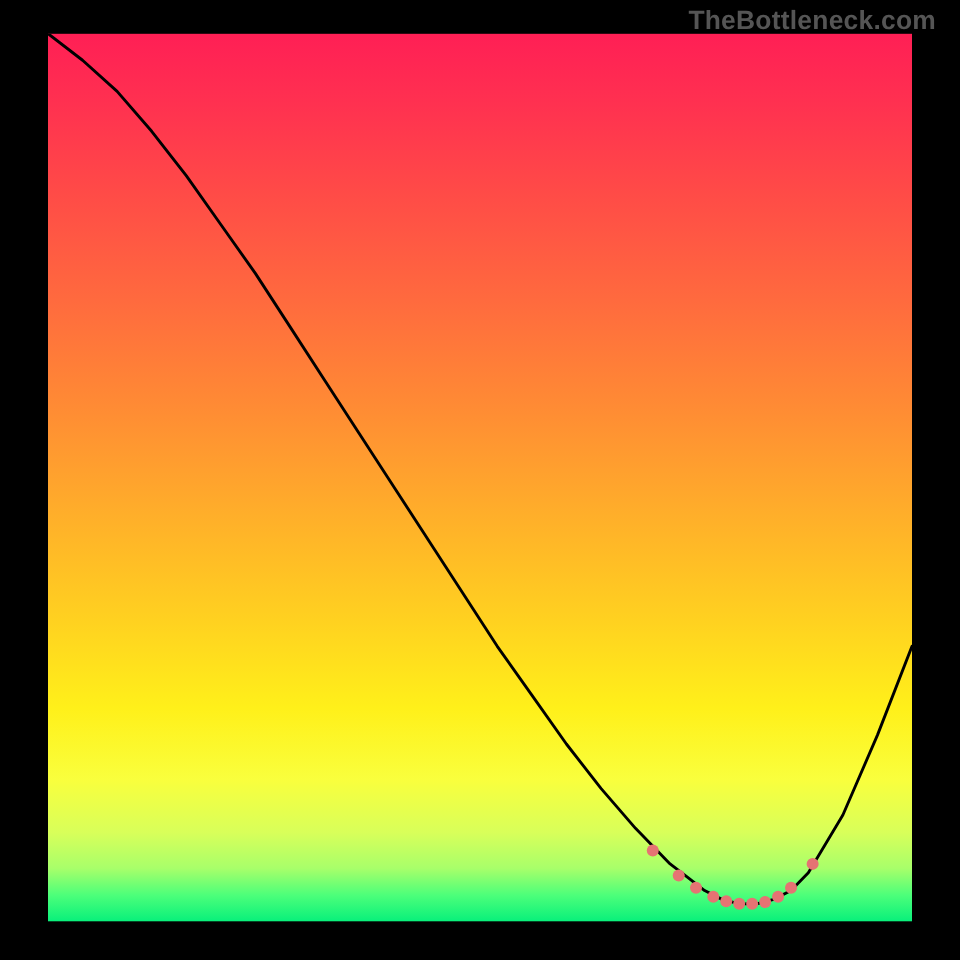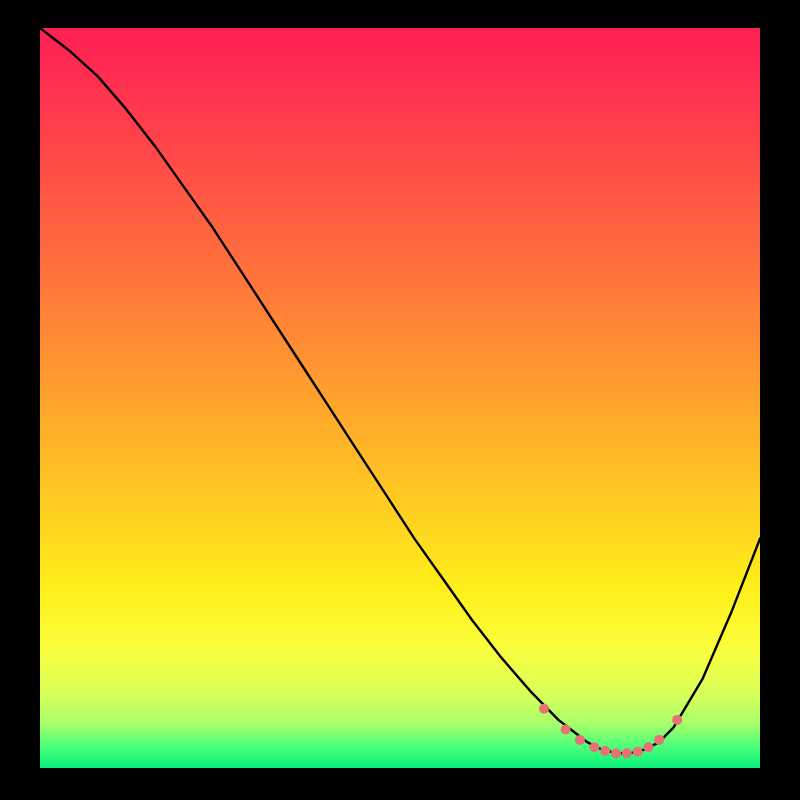--- a/index.html
+++ b/index.html
@@ -61,20 +61,21 @@
     inset: 0;
     width: 100%;
     height: 100%;
     z-index: 20;
   }
 </style>
 </head>
 <body>
 
 <div class="frame">
+  <div class="watermark">TheBottleneck.com</div>
 
   <div class="plot-area">
     <div class="gradient-bg"></div>
     <svg class="curve" viewBox="0 0 720 740" preserveAspectRatio="none">
       <path id="curve-path" fill="none" stroke="#000" stroke-width="2.4" stroke-linecap="round" stroke-linejoin="round" d="M0.00 0.00 L28.80 22.20 L57.60 48.10 L86.40 81.40 L115.20 118.40 L144.00 159.10 L172.80 199.80 L201.60 244.20 L230.40 288.60 L259.20 333.00 L288.00 377.40 L316.80 421.80 L345.60 466.20 L374.40 510.60 L403.20 551.30 L432.00 592.00 L460.80 629.00 L489.60 662.30 L518.40 691.90 L532.80 703.00 L547.20 714.10 L561.60 721.50 L576.00 725.20 L590.40 725.20 L604.80 721.50 L619.20 714.10 L633.60 699.30 L662.40 651.20 L691.20 584.60 L720.00 510.60"></path>
       <g id="dots-group">
           <circle cx="504.00" cy="680.80" r="5" fill="#e57373"></circle>
           <circle cx="525.60" cy="701.52" r="5" fill="#e57373"></circle>
           <circle cx="540.00" cy="711.88" r="5" fill="#e57373"></circle>
           <circle cx="554.40" cy="719.28" r="5" fill="#e57373"></circle>

